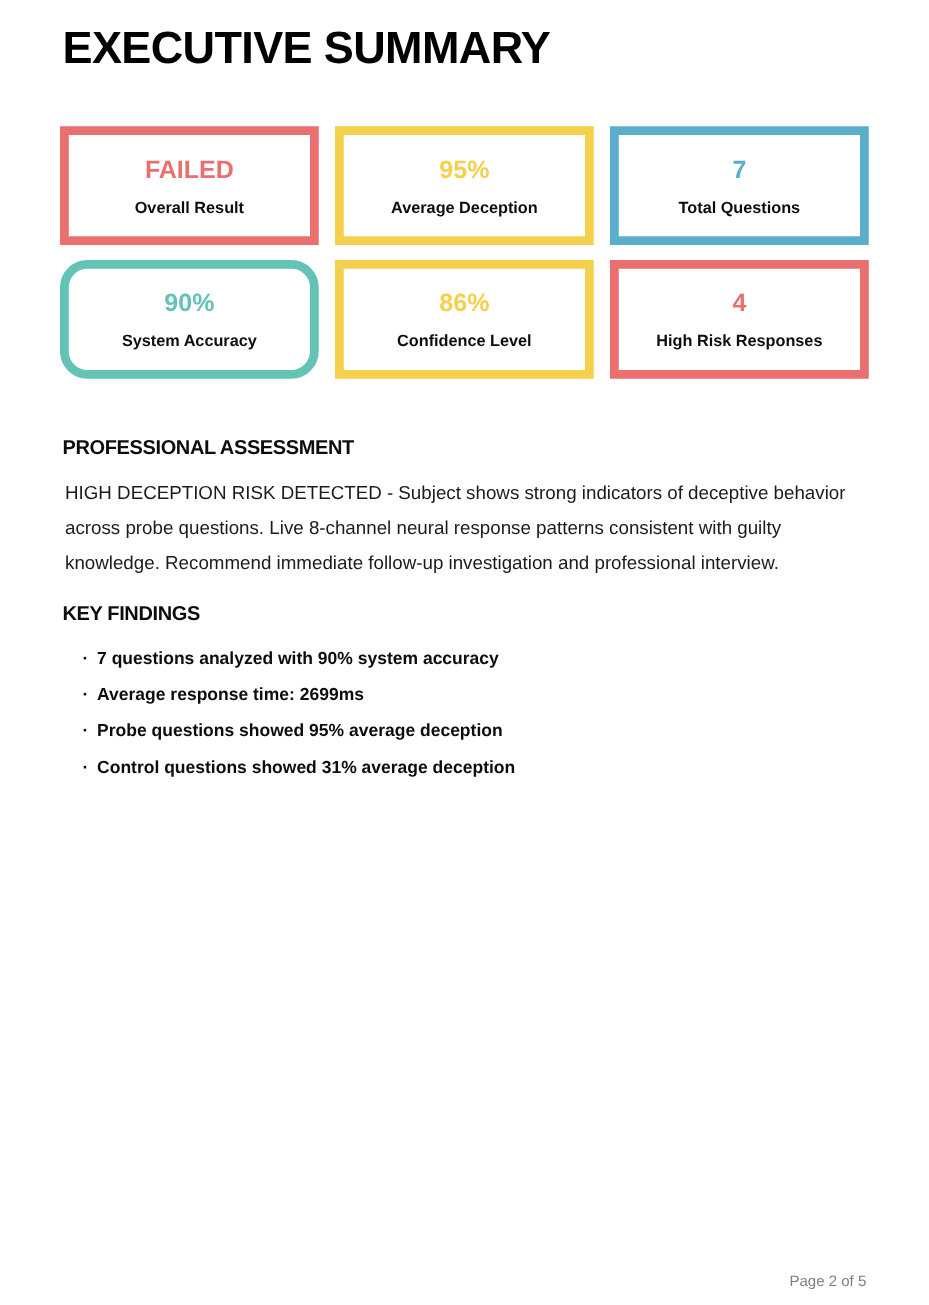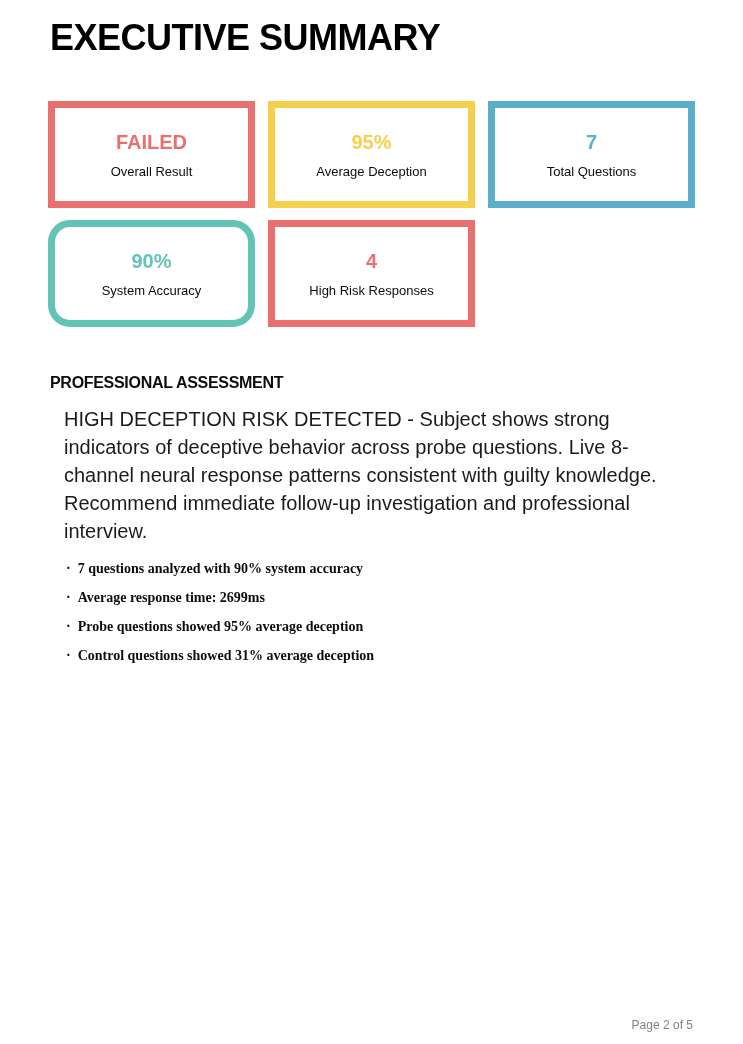--- a/index.html
+++ b/index.html
@@ -27,67 +27,66 @@
     line-height: 1.2;
   }
   .cards {
     margin-top: 42px;
     display: grid;
     grid-template-columns: repeat(3, 1fr);
     column-gap: 13px;
     row-gap: 12px;
   }
   .stat-card {
-    height: 107px;
+    height: 95px;
     border: 7px solid #cccccc;
     background: #ffffff;
     display: flex;
     flex-direction: column;
     align-items: center;
     justify-content: center;
     gap: 13px;
     text-align: center;
   }
   .stat-value {
     font-size: 20px;
     font-weight: bold;
     line-height: 1;
   }
   .stat-label {
     font-size: 13px;
-    font-weight: normal;
+    font-weight: bold;
     color: #0d0d0d;
     line-height: 1;
     text-align: center;
   }
   .section-heading {
     margin-top: 46px;
     margin-left: 2px;
     font-size: 16px;
     font-weight: bold;
     letter-spacing: -0.3px;
     color: #0d0d0d;
     line-height: 1.2;
   }
   .assessment-body {
     margin-top: 13px;
-    margin-left: 16px;
-    font-size: 20px;
+    margin-left: 4px;
+    font-size: 15px;
     line-height: 28px;
     color: #1b1b1b;
     max-width: 648px;
   }
   .section-heading.key-findings {
     margin-top: 17px;
   }
   .findings-list {
     list-style: none;
     margin-top: 17px;
     padding-left: 18px;
-    font-family: Liberation Serif, serif;
   }
   .findings-list li {
     font-size: 14px;
     font-weight: bold;
     color: #0d0d0d;
     margin-bottom: 15px;
     line-height: 14px;
   }
   .bullet-glyph {
     display: inline-block;
@@ -119,29 +118,34 @@
       <div class="stat-label">Average Deception</div>
     </div>
     <div class="stat-card" style="border-color: rgb(91, 174, 201);">
       <div class="stat-value" style="color: rgb(91, 174, 201);">7</div>
       <div class="stat-label">Total Questions</div>
     </div>
     <div class="stat-card" style="border-color: rgb(99, 195, 181); border-radius: 22px;">
       <div class="stat-value" style="color: rgb(99, 195, 181);">90%</div>
       <div class="stat-label">System Accuracy</div>
     </div>
+    <div class="stat-card" style="border-color: rgb(245, 208, 76);">
+      <div class="stat-value" style="color: rgb(245, 208, 76);">86%</div>
+      <div class="stat-label">Confidence Level</div>
+    </div>
     <div class="stat-card" style="border-color: rgb(233, 112, 110);">
       <div class="stat-value" style="color: rgb(233, 112, 110);">4</div>
       <div class="stat-label">High Risk Responses</div>
     </div>
   </div>
 
   <h2 class="section-heading">PROFESSIONAL ASSESSMENT</h2>
   <p class="assessment-body">HIGH DECEPTION RISK DETECTED - Subject shows strong indicators of deceptive behavior across probe questions. Live 8-channel neural response patterns consistent with guilty knowledge. Recommend immediate follow-up investigation and professional interview.</p>
 
+  <h2 class="section-heading key-findings">KEY FINDINGS</h2>
   <ul class="findings-list">
     <li><span class="bullet-glyph">·</span><span>7 questions analyzed with 90% system accuracy</span></li>
     <li><span class="bullet-glyph">·</span><span>Average response time: 2699ms</span></li>
     <li><span class="bullet-glyph">·</span><span>Probe questions showed 95% average deception</span></li>
     <li><span class="bullet-glyph">·</span><span>Control questions showed 31% average deception</span></li>
   </ul>
 
   <div class="page-footer">Page 2 of 5</div>
 
 </div>

